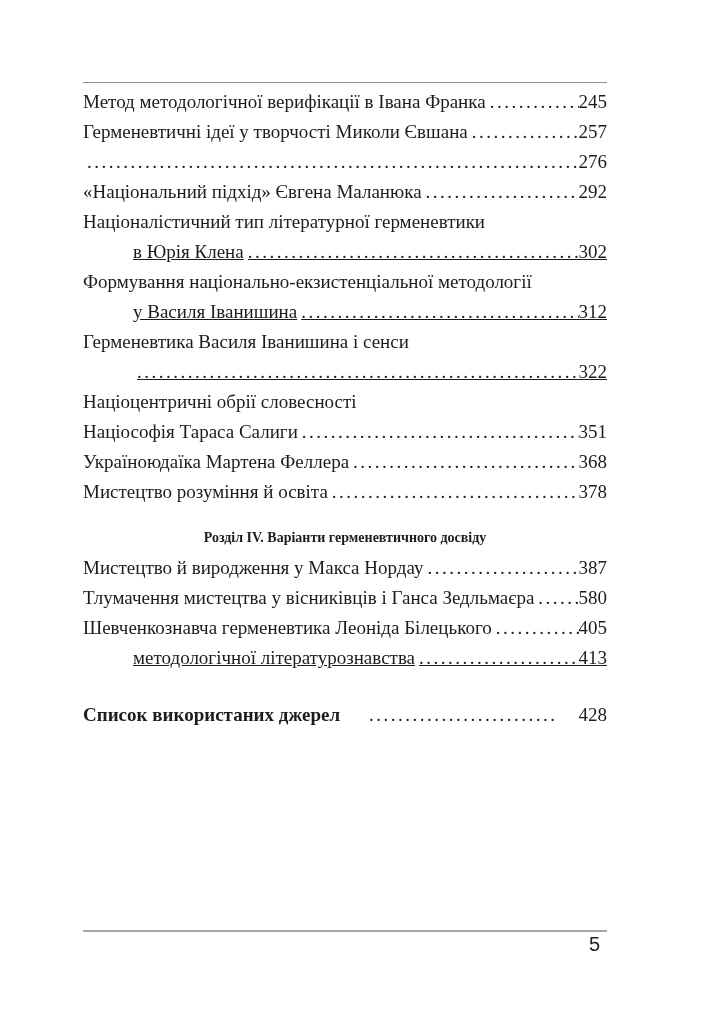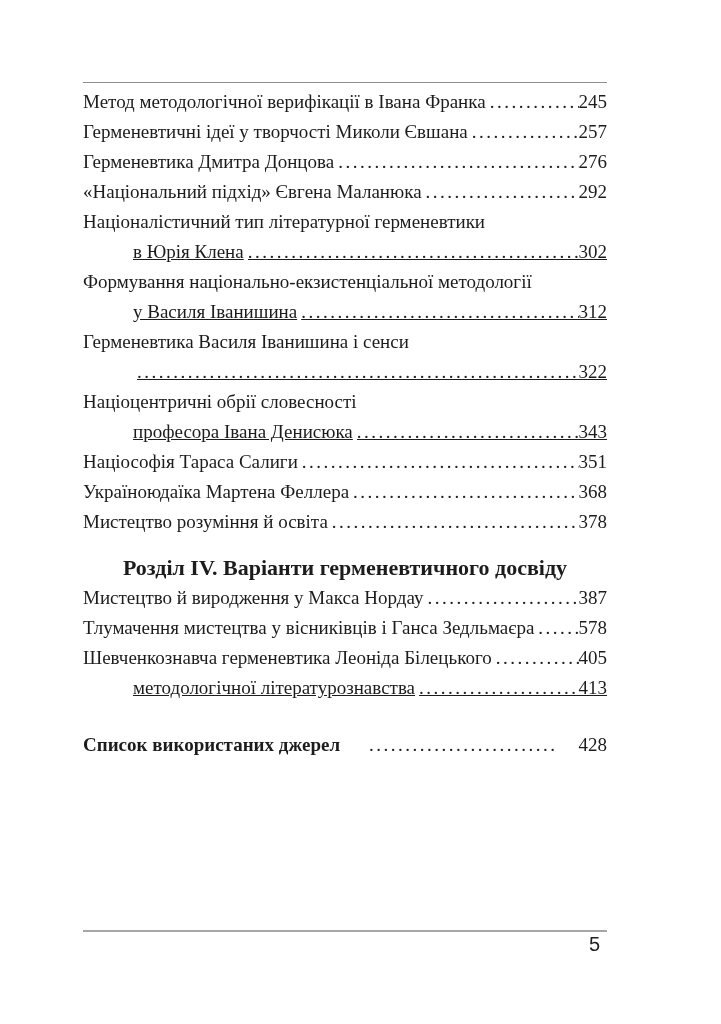--- a/index.html
+++ b/index.html
@@ -62,21 +62,21 @@
     content: "......................................................................................................................................";
     letter-spacing: 2.5px;
     color: #222222;
   }
   .toc-page {
     flex: 0 0 auto;
   }
   .toc-heading {
     text-align: center;
     font-weight: bold;
-    font-size: 22px;
+    font-size: 14px;
     line-height: 30px;
     height: 30px;
     margin-top: 16px;
   }
   .footer-rule {
     position: absolute;
     left: 83px;
     top: 930px;
     width: 524px;
     border-top: 2px solid #a6a6a6;
@@ -104,21 +104,20 @@
           <span class="toc-title">Метод методологічної верифікації в Івана Франка</span>
           <span class="dots"></span>
           <span class="toc-page">245</span>
         </div>
         <div class="toc-row">
           <span class="toc-title">Герменевтичні ідеї у творчості Миколи Євшана</span>
           <span class="dots"></span>
           <span class="toc-page">257</span>
         </div>
         <div class="toc-row">
-          <span class="toc-title">Герменевтика Дмитра Донцова</span>
           <span class="dots"></span>
           <span class="toc-page">276</span>
         </div>
         <div class="toc-row">
           <span class="toc-title">«Національний підхід» Євгена Маланюка</span>
           <span class="dots"></span>
           <span class="toc-page">292</span>
         </div>
         <div class="toc-row">
           <span class="toc-title">Націоналістичний тип літературної герменевтики</span>
@@ -139,25 +138,20 @@
         <div class="toc-row">
           <span class="toc-title">Герменевтика Василя Іванишина і сенси</span>
         </div>
         <div class="toc-row indent">
           <span class="dots"></span>
           <span class="toc-page">322</span>
         </div>
         <div class="toc-row">
           <span class="toc-title">Націоцентричні обрії словесності</span>
         </div>
-        <div class="toc-row indent">
-          <span class="toc-title">професора Івана Денисюка</span>
-          <span class="dots"></span>
-          <span class="toc-page">343</span>
-        </div>
         <div class="toc-row">
           <span class="toc-title">Націософія Тараса Салиги</span>
           <span class="dots"></span>
           <span class="toc-page">351</span>
         </div>
         <div class="toc-row">
           <span class="toc-title">Україноюдаїка Мартена Феллера</span>
           <span class="dots"></span>
           <span class="toc-page">368</span>
         </div>
@@ -168,21 +162,21 @@
         </div>
         <div class="toc-heading">Розділ IV. Варіанти герменевтичного досвіду</div>
         <div class="toc-row">
           <span class="toc-title">Мистецтво й виродження у Макса Нордау</span>
           <span class="dots"></span>
           <span class="toc-page">387</span>
         </div>
         <div class="toc-row">
           <span class="toc-title">Тлумачення мистецтва у вісниківців і Ганса Зедльмаєра</span>
           <span class="dots"></span>
-          <span class="toc-page">578</span>
+          <span class="toc-page">580</span>
         </div>
         <div class="toc-row">
           <span class="toc-title">Шевченкознавча герменевтика Леоніда Білецького</span>
           <span class="dots"></span>
           <span class="toc-page">405</span>
         </div>
         <div class="toc-row indent">
           <span class="toc-title">методологічної літературознавства</span>
           <span class="dots"></span>
           <span class="toc-page">413</span>

